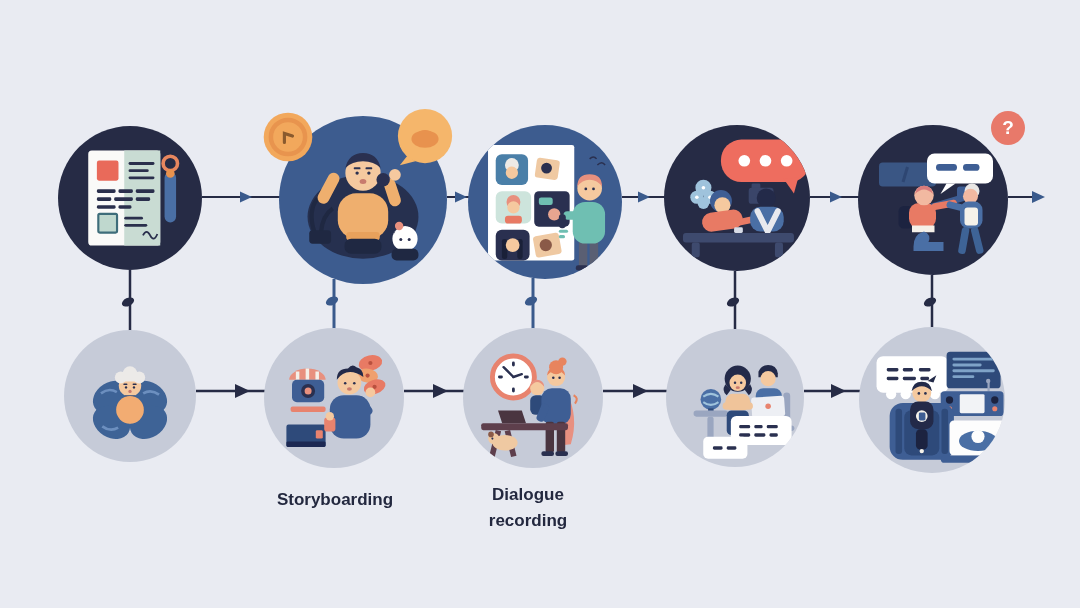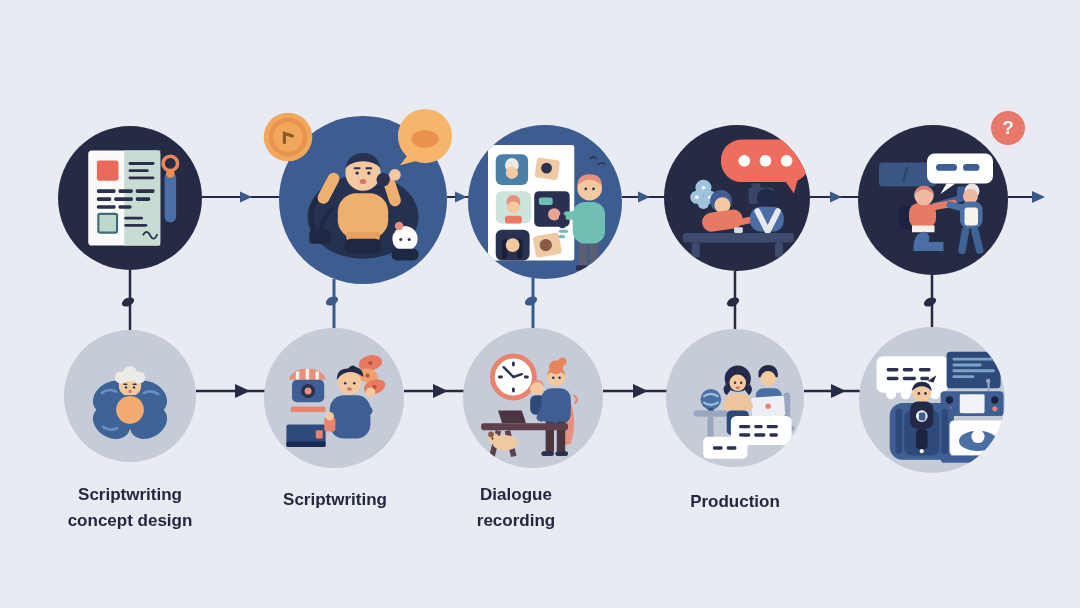--- a/index.html
+++ b/index.html
@@ -406,18 +406,16 @@
       <rect x="82" y="117" width="9" height="11" rx="2" fill="#3E5E94"></rect>
       <rect x="78" y="140" width="16" height="28" rx="6" fill="#1C2340"></rect>
       <circle cx="86" cy="170" r="3" fill="#F5F2EA"></circle>
       <rect x="124" y="128" width="78" height="48" rx="6" fill="#FDFDFD"></rect>
       <ellipse cx="163" cy="156" rx="26" ry="14" fill="#4A6FA5"></ellipse>
       <circle cx="163" cy="150" r="9" fill="#FDFDFD"></circle>
       <rect x="112" y="176" width="98" height="10" rx="5" fill="#3E5E94"></rect>
     </svg>
   </div>
 
-  <div class="stage-label" style="left:130px;top:482px;width:160px">Scriptwriting concept design</div>
-  <div class="stage-label" style="left:335px;top:487px;width:200px">Scriptwriting</div>
-  <div class="stage-label" style="left:516px;top:482px;width:110px">Dialogue recording</div>
-  <div class="stage-label" style="left:735px;top:489px;width:200px">Production</div>
+  <div class="stage-label" style="left:335px;top:487px;width:200px">Storyboarding</div>
+  <div class="stage-label" style="left:528px;top:482px;width:110px">Dialogue recording</div>
 
 </div>
 
 </body></html>

